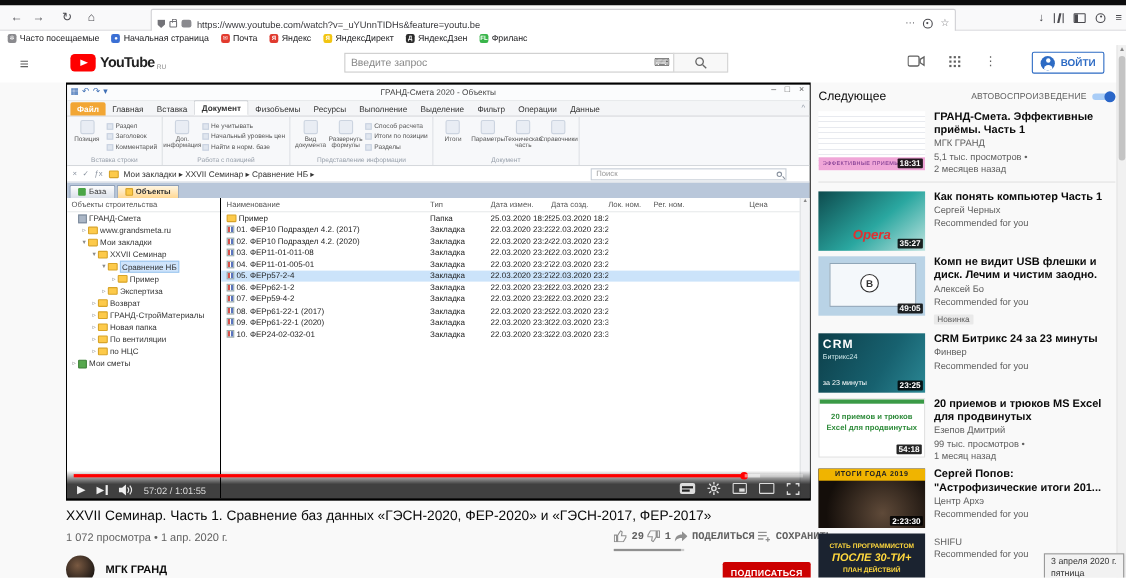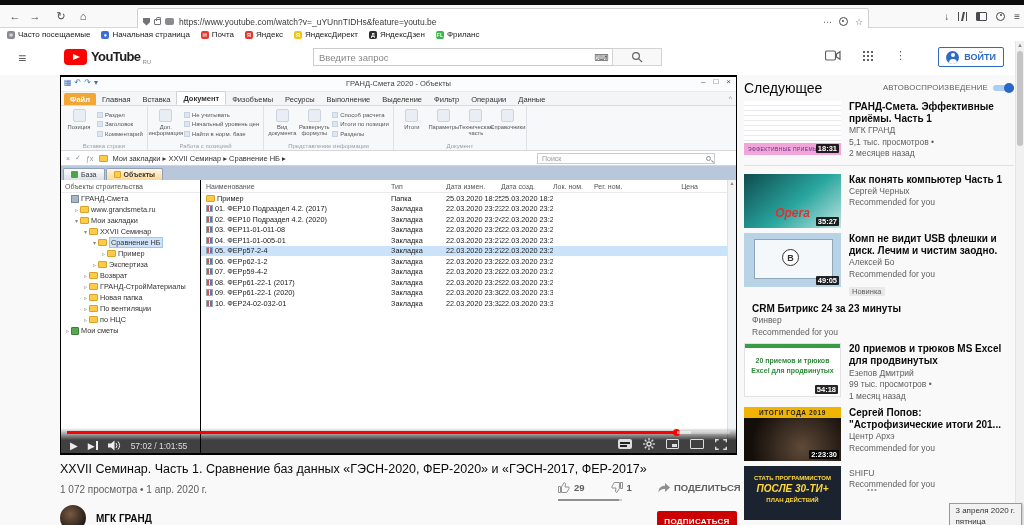--- a/index.html
+++ b/index.html
@@ -120,33 +120,33 @@
   .cc-ic::after{content:"";position:absolute;left:2px;top:6px;width:7px;height:1.5px;background:#222;}
   .mini-ic{width:13px;height:10px;border:1.5px solid #ddd;border-radius:1px;position:relative;}
   .mini-ic::before{content:"";position:absolute;right:1px;bottom:1px;width:5px;height:3.5px;background:#ddd;}
   .theater-ic{width:14px;height:10px;border:1.5px solid #ddd;border-radius:1px;}
   .next-ic{display:flex;align-items:center;}
   .next-ic::after{content:"";width:2px;height:9px;background:#eee;margin-left:1px;}
 
   
   .vtitle{position:absolute;left:60px;top:462px;width:665px;font-size:12.5px;color:#0a0a0a;white-space:nowrap;overflow:hidden;}
   .vstats{position:absolute;left:60px;top:484px;font-size:10px;color:#606060;}
-  .vactions{position:absolute;left:558px;top:482px;display:flex;align-items:flex-end;gap:26px;font-size:9.5px;color:#606060;font-weight:bold;}
+  .vactions{position:absolute;left:558px;top:482px;display:flex;align-items:flex-end;gap:3px;font-size:9.5px;color:#606060;font-weight:bold;font-family:Liberation Mono, monospace;}
   .act{display:flex;align-items:center;gap:4px;}
   .sentiment{position:absolute;left:558px;top:499px;width:64px;height:2px;background:#ccc;}
   .sentiment i{display:block;height:100%;width:96%;background:#909090;}
   .channel{position:absolute;left:60px;top:505px;display:flex;align-items:center;gap:10px;}
   .avatar{width:26px;height:26px;border-radius:50%;background:radial-gradient(circle at 40% 35%,#7a5a42,#1d1714 75%);}
   .chname{font-size:10px;font-weight:bold;color:#0a0a0a;}
   .subscribe{position:absolute;left:657px;top:511px;width:80px;height:20px;background:#c00;color:#fff;font-size:8px;font-weight:bold;display:flex;align-items:center;justify-content:center;letter-spacing:.3px;border-radius:2px;}
 
   
   .sidebar{position:absolute;left:744px;top:80px;width:270px;}
   .sb-head{display:flex;justify-content:space-between;align-items:center;height:15px;margin-bottom:6px;}
-  .sb-title{font-size:14px;color:#0a0a0a;}
+  .sb-title{font-size:11px;color:#0a0a0a;}
   .sb-auto{display:flex;align-items:center;font-size:7.8px;color:#606060;letter-spacing:.2px;}
   .toggle{width:21px;height:10px;margin-left:5px;position:relative;}
   .toggle i{position:absolute;left:0;right:0;top:2px;height:6px;border-radius:3px;background:#a9cdf7;}
   .toggle b{position:absolute;right:0;top:0;width:10px;height:10px;border-radius:50%;background:#2a66c8;}
   .sb-item{display:flex;margin-bottom:5px;}
   .sb-divider{height:1px;background:#e1e1e1;margin:5px 0 8px;}
   .thumb{width:97px;height:54px;flex:none;position:relative;overflow:hidden;background:#888;}
   .dur{position:absolute;right:2px;bottom:2px;background:rgba(0,0,0,.85);color:#fff;font-size:7.5px;font-weight:bold;padding:0 2px;border-radius:1px;}
   .sb-info{margin-left:8px;flex:1;min-width:0;}
   .sb-vtitle{font-size:10px;font-weight:bold;color:#0a0a0a;line-height:1.22;max-height:25px;overflow:hidden;}
@@ -776,20 +776,26 @@
         </div>
       </div>
       <div class="sb-item">
         <div class="thumb th-usb">
           <div class="tt1">B</div>
           <span class="dur">49:05</span>
         </div>
         <div class="sb-info"><div class="sb-vtitle">Комп не видит USB флешки и диск. Лечим и чистим заодно.</div><div class="sb-line">Алексей Бо</div><div class="sb-line">Recommended for you</div><span class="badge">Новинка</span></div>
       </div>
       <div class="sb-item">
+        <div class="thumb th-crm">
+          <div class="tt1">CRM</div>
+          <div class="tt2">Битрикс24</div>
+          <div class="tt3">за 23 минуты</div>
+          <span class="dur">23:25</span>
+        </div>
         <div class="sb-info">
           <div class="sb-vtitle">CRM Битрикс 24 за 23 минуты</div>
           <div class="sb-line">Финвер</div>
           <div class="sb-line">Recommended for you</div>
         </div>
       </div>
       <div class="sb-item">
         <div class="thumb th-excel">
           <div class="tt1">20 приемов и трюков Excel для продвинутых</div>
           <span class="dur">54:18</span>

